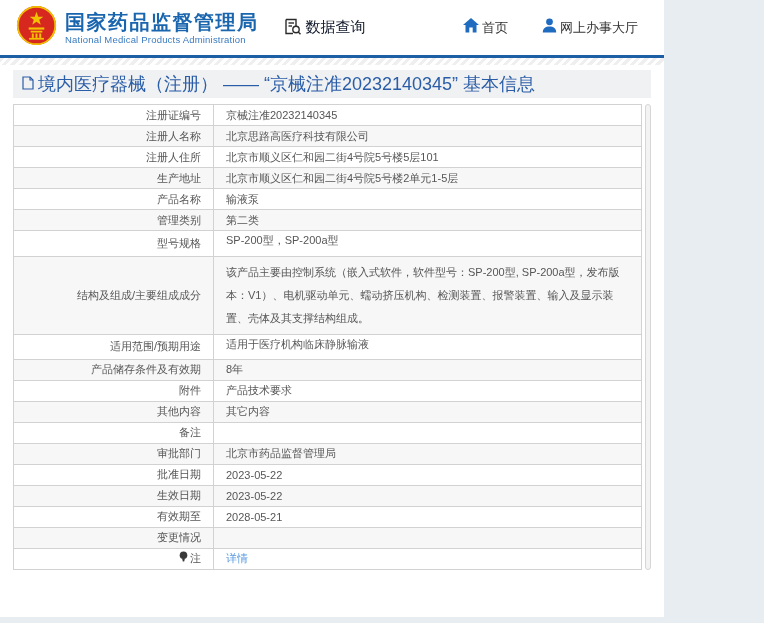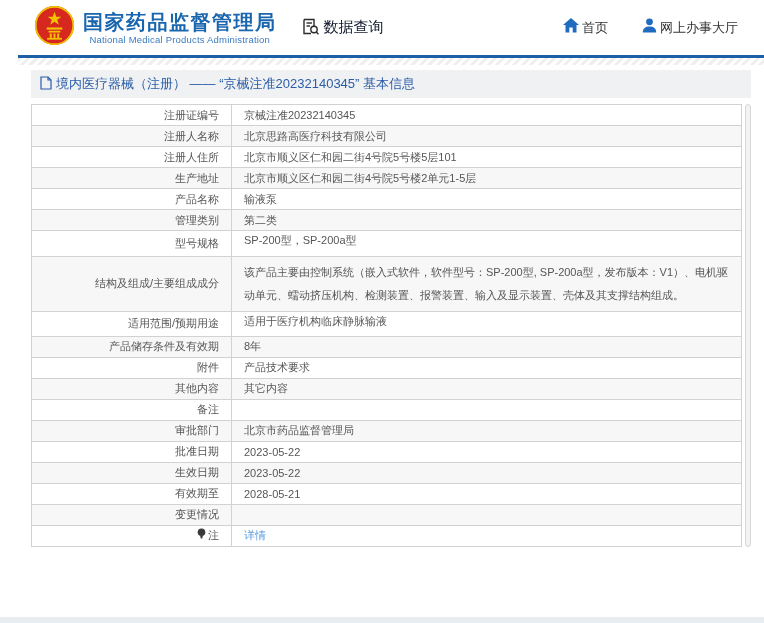--- a/index.html
+++ b/index.html
@@ -2,48 +2,48 @@
 <html><head>
 <meta charset="utf-8">
 <style>
   * { box-sizing: border-box; margin: 0; padding: 0; }
   html,body { width: 764px; }
   body {
     font-family: "Liberation Sans", "DejaVu Sans", sans-serif;
     background: #e8edf1;
     width: 764px; height: 623px; overflow: hidden;
   }
-  .page { background: #fff; width: 764px; height: 617px; overflow: hidden; padding-left: 18px; }
+  .page { background: #fff; width: 664px; height: 617px; overflow: hidden; }
 
   
   .header {
     height: 58px; background: #fff; display: flex; align-items: center;
     padding: 0 12px 0 16px; border-bottom: 3px solid #1d5fa5;
   }
   .brand { display: flex; align-items: center; cursor: pointer; }
   .emblem { width: 41px; height: 41px; flex: 0 0 auto; }
   .titles { margin-left: 8px; }
   .title-cn { font-size: 20px; font-weight: bold; color: #1a66ae; letter-spacing: 1.5px; line-height: 1.15; }
-  .title-en { font-size: 9.5px; color: #3a7bc0; letter-spacing: 0.2px; text-align: center; }
+  .title-en { font-size: 9.5px; color: #3a7bc0; letter-spacing: 0.2px; }
   .dataquery { display: flex; align-items: center; gap: 4px; margin-left: 24px; font-size: 15px; color: #0f172a; cursor: pointer; }
   .nav { margin-left: auto; display: flex; gap: 34px; padding-right: 14px; }
   .nav-item { display: flex; flex-direction: row; align-items: center; gap: 3px; cursor: pointer; }
   .nav-item .nav-label { font-size: 13px; color: #333; }
 
   
   .hatch {
     height: 7px; width: 100%;
     background: repeating-linear-gradient(135deg, #efefef 0 3px, #ffffff 3px 6px);
   }
 
   
   .breadcrumb {
     margin: 5px 13px 6px; height: 28px; background: #f0f1f2;
     display: flex; align-items: center; gap: 4px; padding: 0 9px;
-    font-size: 13px; color: #2a5da8;
+    font-size: 18px; color: #2a5da8;
   }
 
   
   .table-zone { margin: 0 13px; display: flex; align-items: stretch; }
   table.detail { border-collapse: collapse; flex: 1 1 auto; font-size: 11px; color: #565656; table-layout: fixed; }
   table.detail th, table.detail td { border: 1px solid #d2d2d2; padding: 2px 12px; }
   table.detail th {
     width: 200px; text-align: right; font-weight: normal;
     vertical-align: middle; white-space: nowrap;
   }

